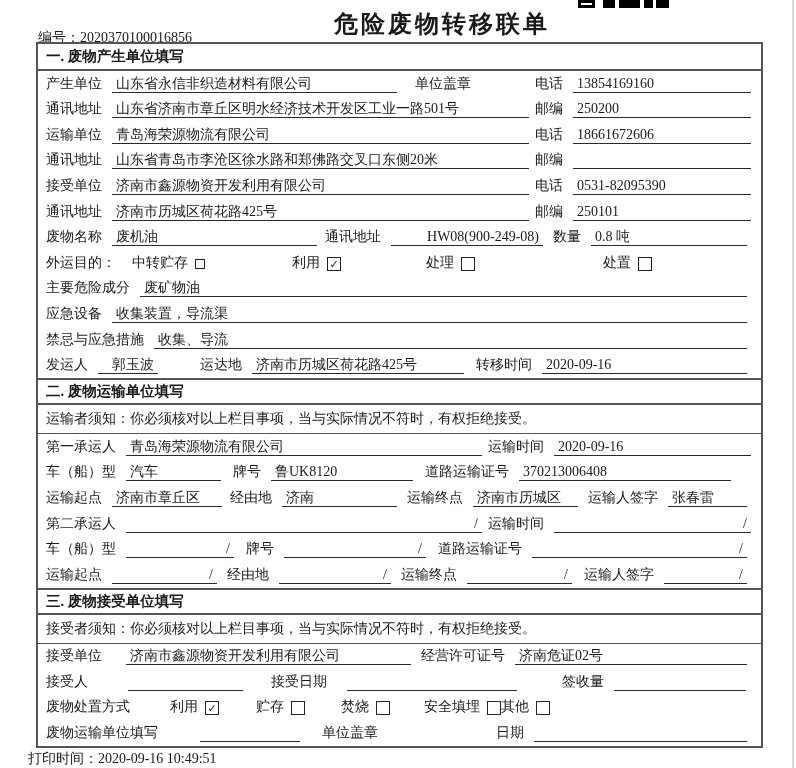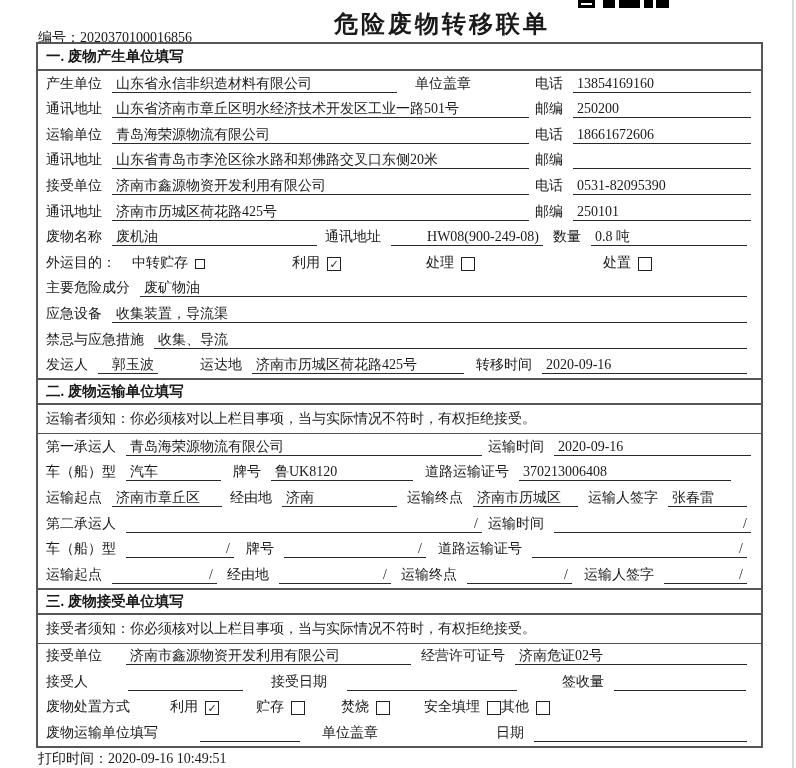--- a/index.html
+++ b/index.html
@@ -32,21 +32,21 @@
   .ctr { text-align:right; }
   .rg  { width:218px; flex:none; display:flex; align-items:flex-end; }
   .rg2 { width:265px; flex:none; display:flex; align-items:flex-end; }
   .rg .v, .rg2 .v { flex:1 1 auto; margin-right:2px; }
   .opt { display:flex; align-items:flex-end; flex:none; }
   .cb {
     display:inline-block; width:14px; height:14px; border:1.5px solid #222;
     margin:0 0 1px 7px; line-height:12px; font-size:11px; text-align:center; flex:none;
   }
   .cb.sm { width:10px; height:10px; margin-bottom:3px; }
-  .footer { position:absolute; left:38px; top:750px; white-space:nowrap; }
+  .footer { position:absolute; left:28px; top:750px; white-space:nowrap; }
 </style>
 </head>
 <body>
 
 <div class="page">
   <div class="edge-line"></div>
 
   <div class="hdr-serial">
     <span>编号：</span><span>2020370100016856</span>
   </div>

